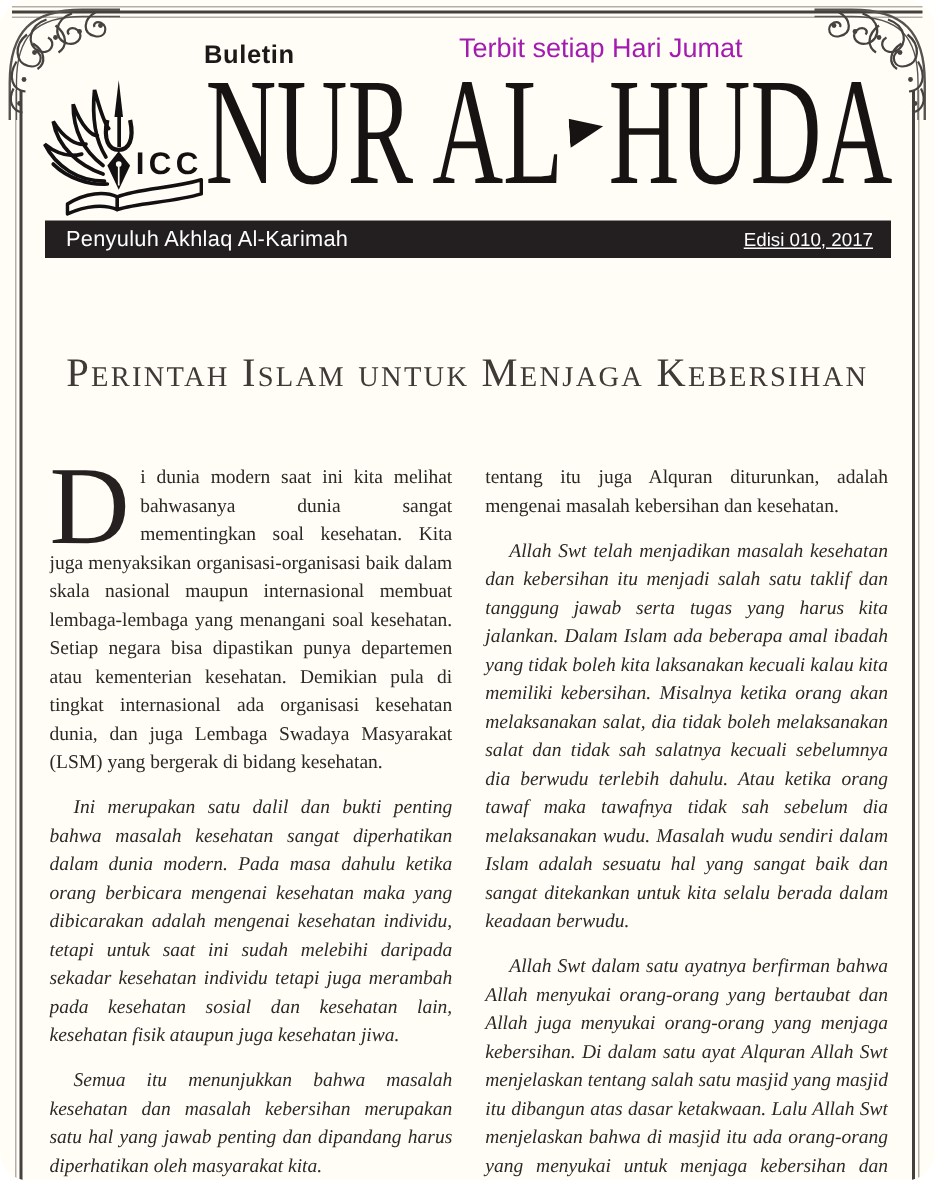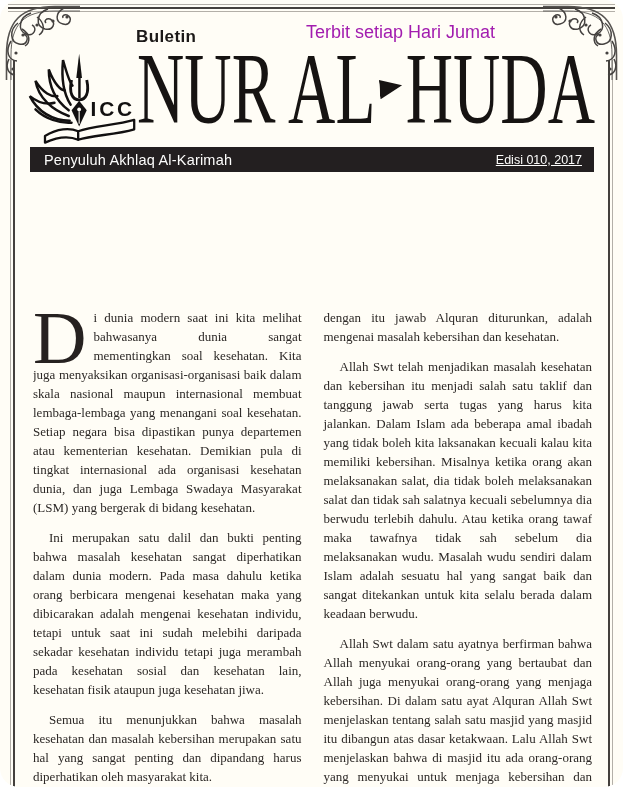--- a/index.html
+++ b/index.html
@@ -70,21 +70,21 @@
     position:absolute;left:33px;top:308px;width:559px;height:479px;
     display:flex;gap:22px;overflow:hidden;
   }
   .col{
     flex:1;min-width:0;
     font-family:"Liberation Serif",serif;
     font-size:13px;line-height:19px;
     text-align:justify;color:#2c2826;
   }
   .col p{margin:0 0 11px;}
-  .col p.indent{text-indent:16px;}
+  .col p.indent{text-indent:16px;font-style:italic;}
   .dropcap{
     float:left;
     font-family:"Liberation Serif",serif;
     font-size:74px;line-height:54px;
     padding:3px 7px 0 0;color:#262120;
   }
 </style>
 </head>
 <body>
 
@@ -179,27 +179,28 @@
 
   <div class="mast-title">
     <span>NUR AL</span><span class="wedge"></span><span>HUDA</span>
   </div>
 
   <div class="band" style="background:#231f20;">
     <span class="lt">Penyuluh Akhlaq Al-Karimah</span>
     <span class="rt">Edisi 010, 2017</span>
   </div>
 
+  <div class="article-title">Perintah Islam untuk Menjaga Kebersihan</div>
 
   <div class="cols">
     <div class="col">
       <p><span class="dropcap">D</span><span>i dunia modern saat ini kita melihat bahwasanya dunia sangat mementingkan soal kesehatan. Kita juga menyaksikan organisasi-organisasi baik dalam skala nasional maupun internasional membuat lembaga-lembaga yang menangani soal kesehatan. Setiap negara bisa dipastikan punya departemen atau kementerian kesehatan. Demikian pula di tingkat internasional ada organisasi kesehatan dunia, dan juga Lembaga Swadaya Masyarakat (LSM) yang bergerak di bidang kesehatan.</span></p>
       <p class="indent">Ini merupakan satu dalil dan bukti penting bahwa masalah kesehatan sangat diperhatikan dalam dunia modern. Pada masa dahulu ketika orang berbicara mengenai kesehatan maka yang dibicarakan adalah mengenai kesehatan individu, tetapi untuk saat ini sudah melebihi daripada sekadar kesehatan individu tetapi juga merambah pada kesehatan sosial dan kesehatan lain, kesehatan fisik ataupun juga kesehatan jiwa.</p>
-      <p class="indent">Semua itu menunjukkan bahwa masalah kesehatan dan masalah kebersihan merupakan satu hal yang sangat penting dan dipandang harus diperhatikan oleh masyarakat kita.</p>
+      <p class="indent">Semua itu menunjukkan bahwa masalah kesehatan dan masalah kebersihan merupakan satu hal yang jawab penting dan dipandang harus diperhatikan oleh masyarakat kita.</p>
     </div>
     <div class="col">
-      <p>dengan itu jawab Alquran diturunkan, adalah mengenai masalah kebersihan dan kesehatan.</p>
+      <p>tentang itu juga Alquran diturunkan, adalah mengenai masalah kebersihan dan kesehatan.</p>
       <p class="indent">Allah Swt telah menjadikan masalah kesehatan dan kebersihan itu menjadi salah satu taklif dan tanggung jawab serta tugas yang harus kita jalankan. Dalam Islam ada beberapa amal ibadah yang tidak boleh kita laksanakan kecuali kalau kita memiliki kebersihan. Misalnya ketika orang akan melaksanakan salat, dia tidak boleh melaksanakan salat dan tidak sah salatnya kecuali sebelumnya dia berwudu terlebih dahulu. Atau ketika orang tawaf maka tawafnya tidak sah sebelum dia melaksanakan wudu. Masalah wudu sendiri dalam Islam adalah sesuatu hal yang sangat baik dan sangat ditekankan untuk kita selalu berada dalam keadaan berwudu.</p>
       <p class="indent">Allah Swt dalam satu ayatnya berfirman bahwa Allah menyukai orang-orang yang bertaubat dan Allah juga menyukai orang-orang yang menjaga kebersihan. Di dalam satu ayat Alquran Allah Swt menjelaskan tentang salah satu masjid yang masjid itu dibangun atas dasar ketakwaan. Lalu Allah Swt menjelaskan bahwa di masjid itu ada orang-orang yang menyukai untuk menjaga kebersihan dan kesucian mereka. Kemudian Allah</p>
     </div>
   </div>
 
 </div>
 
 </body></html>

